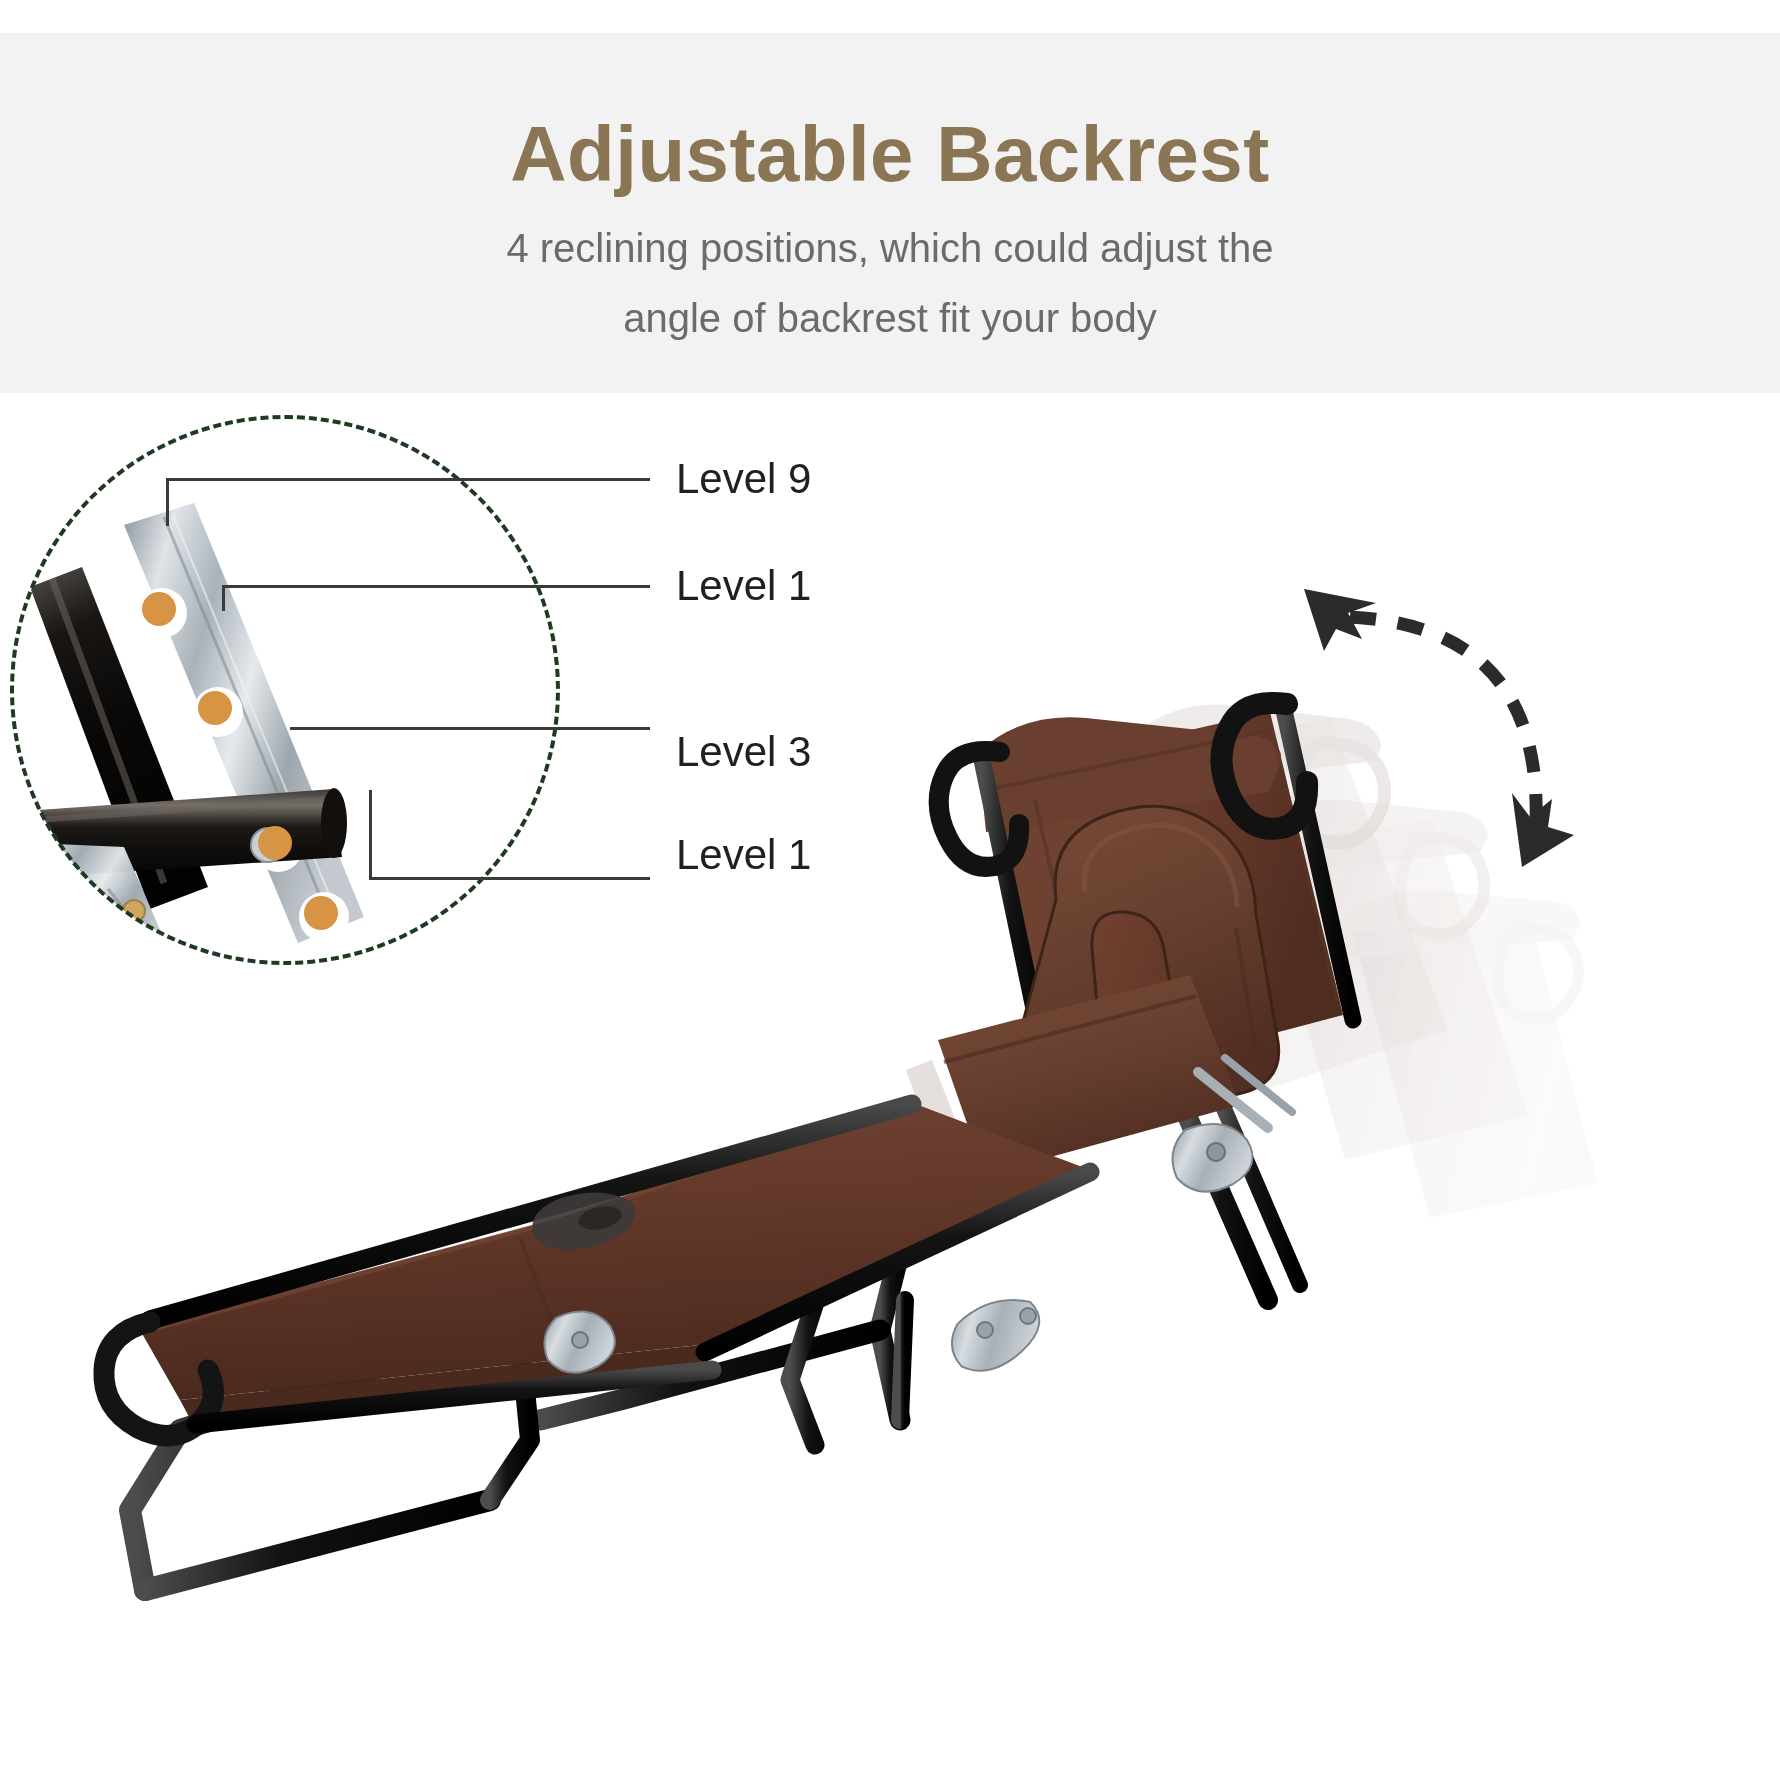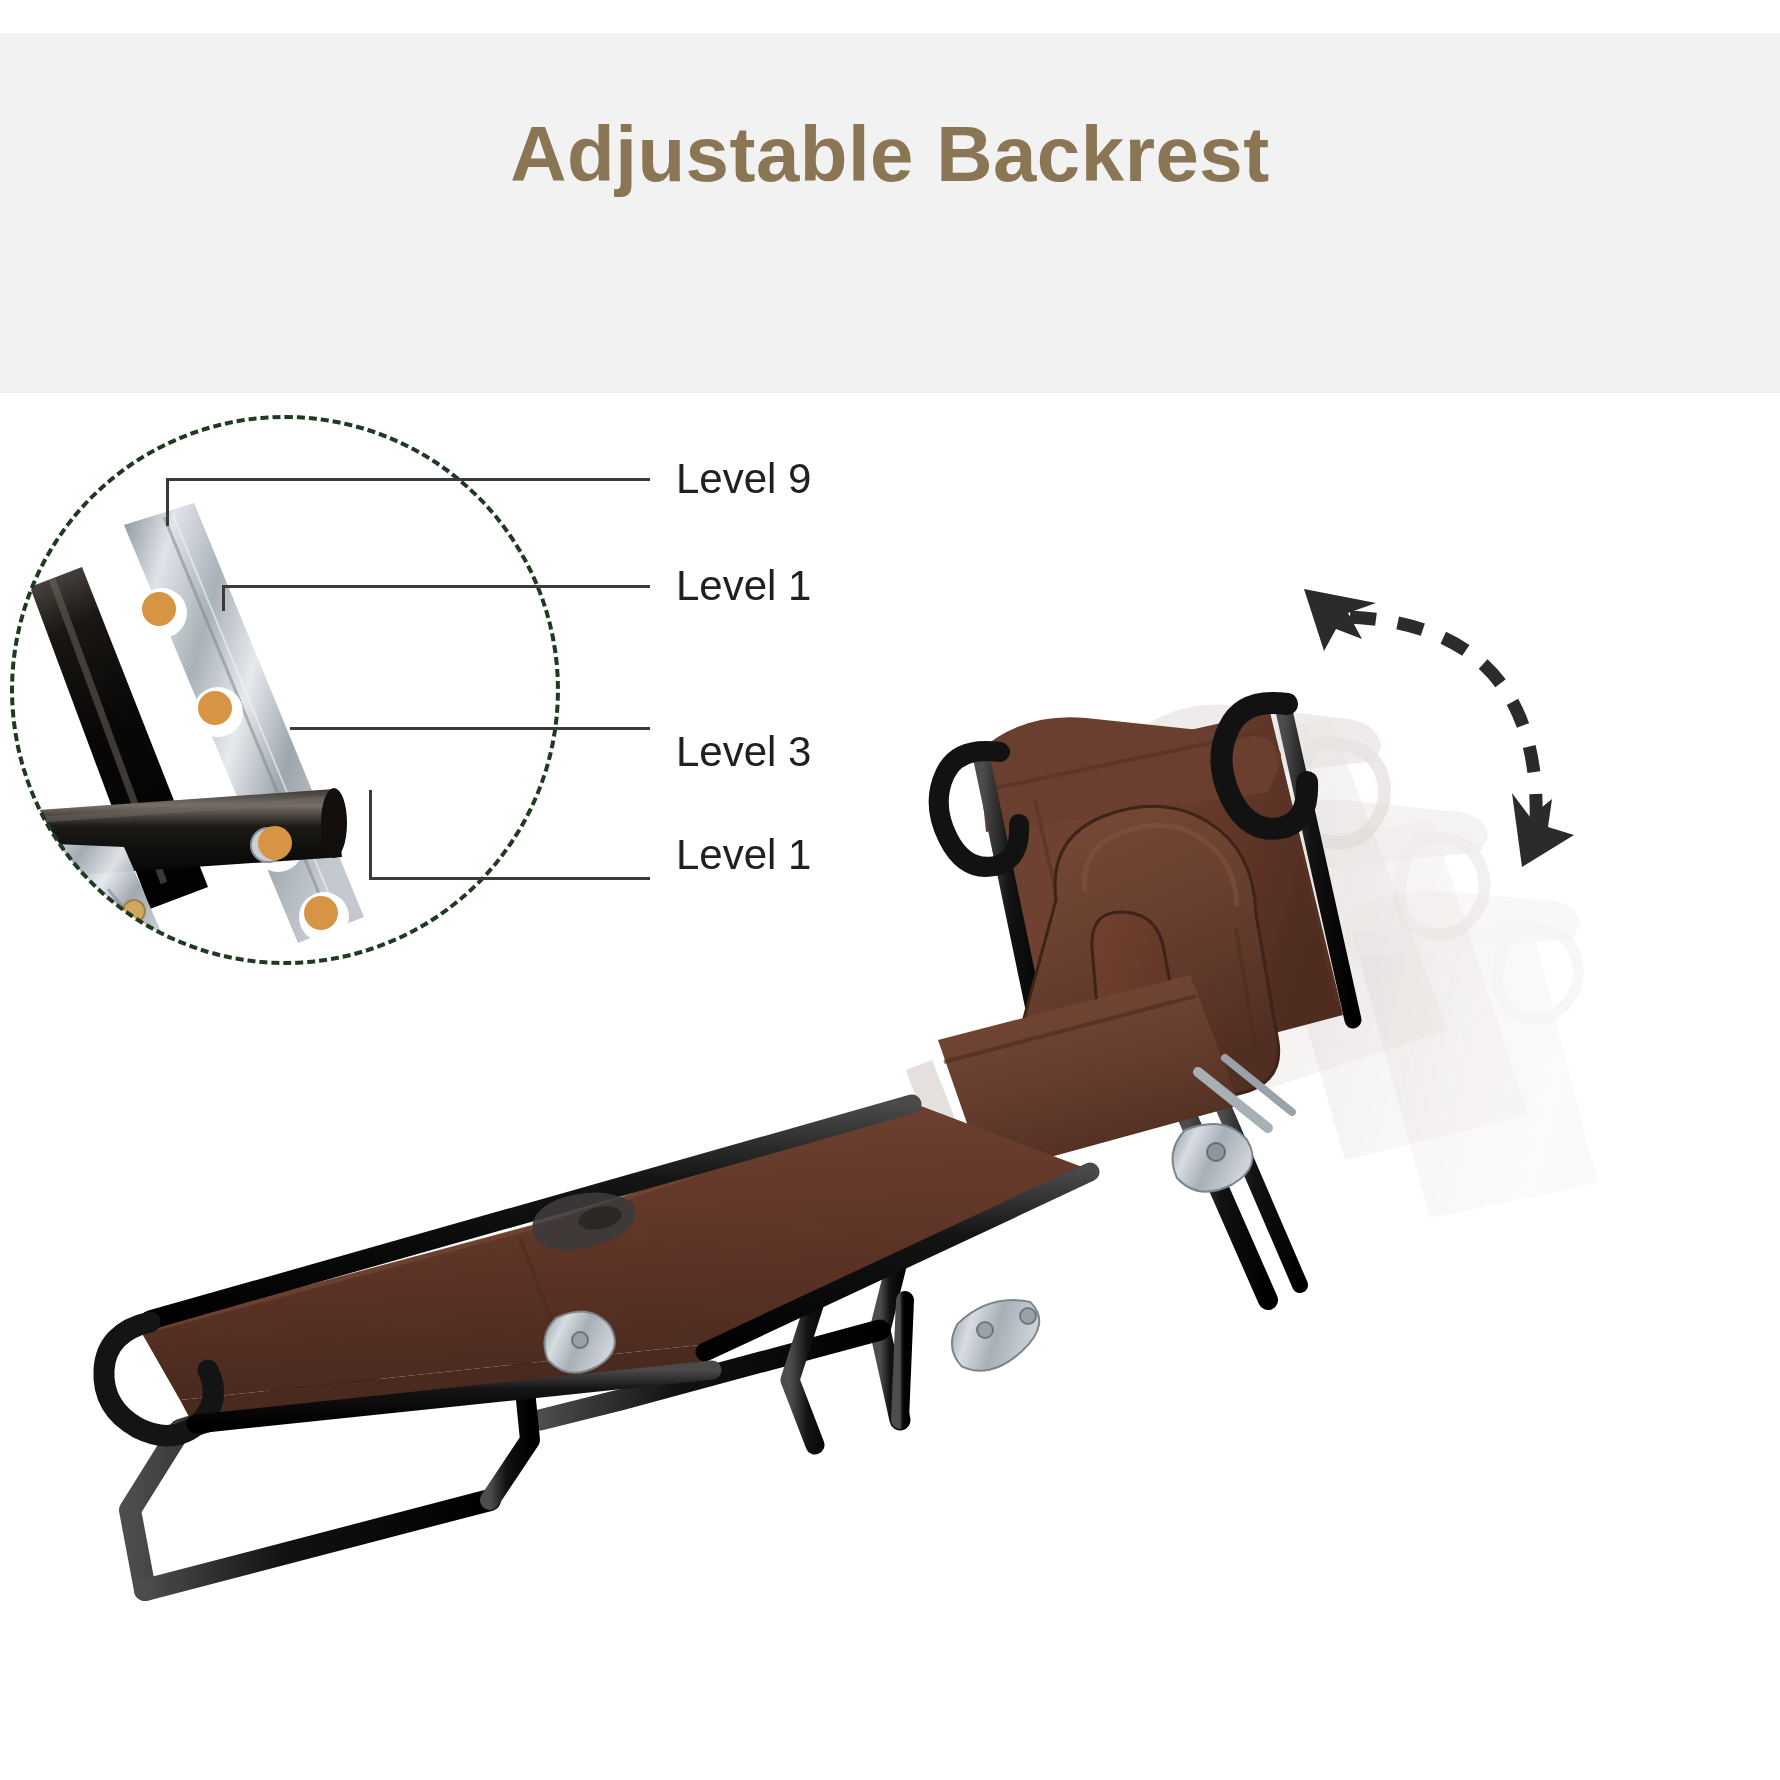--- a/index.html
+++ b/index.html
@@ -98,20 +98,24 @@
   
   #arc-arrow { position: absolute; left: 1290px; top: 555px; width: 320px; height: 330px; }
 </style>
 </head>
 <body>
 
 <div id="page">
 
   <div id="header-banner">
     <div id="header-title">Adjustable Backrest</div>
+    <div id="header-subtitle">
+      <span>4 reclining positions, which could adjust the</span>
+      <span>angle of backrest fit your body</span>
+    </div>
   </div>
 
   <svg id="lounger" viewBox="0 0 1780 1780" xmlns="http://www.w3.org/2000/svg">
     <defs>
       <linearGradient id="fab" x1="0" y1="0" x2="1" y2="0.35">
         <stop offset="0%" stop-color="#5d3629"></stop>
         <stop offset="18%" stop-color="#6e4233"></stop>
         <stop offset="45%" stop-color="#70402f"></stop>
         <stop offset="75%" stop-color="#5e3527"></stop>
         <stop offset="100%" stop-color="#4e2c20"></stop>

